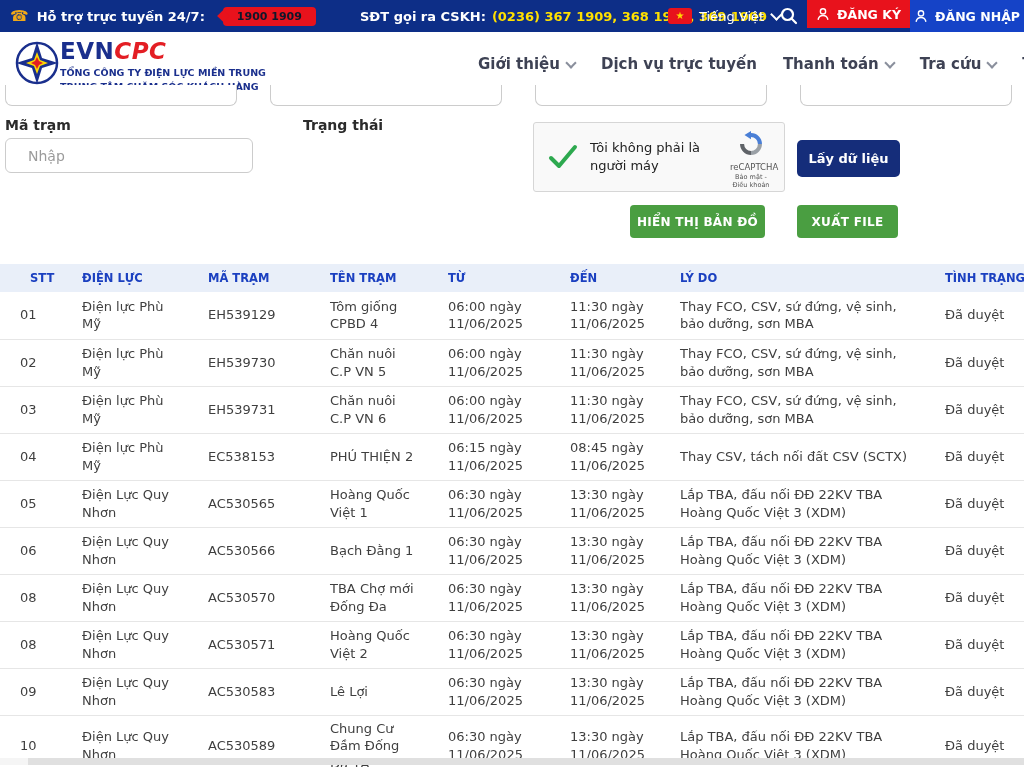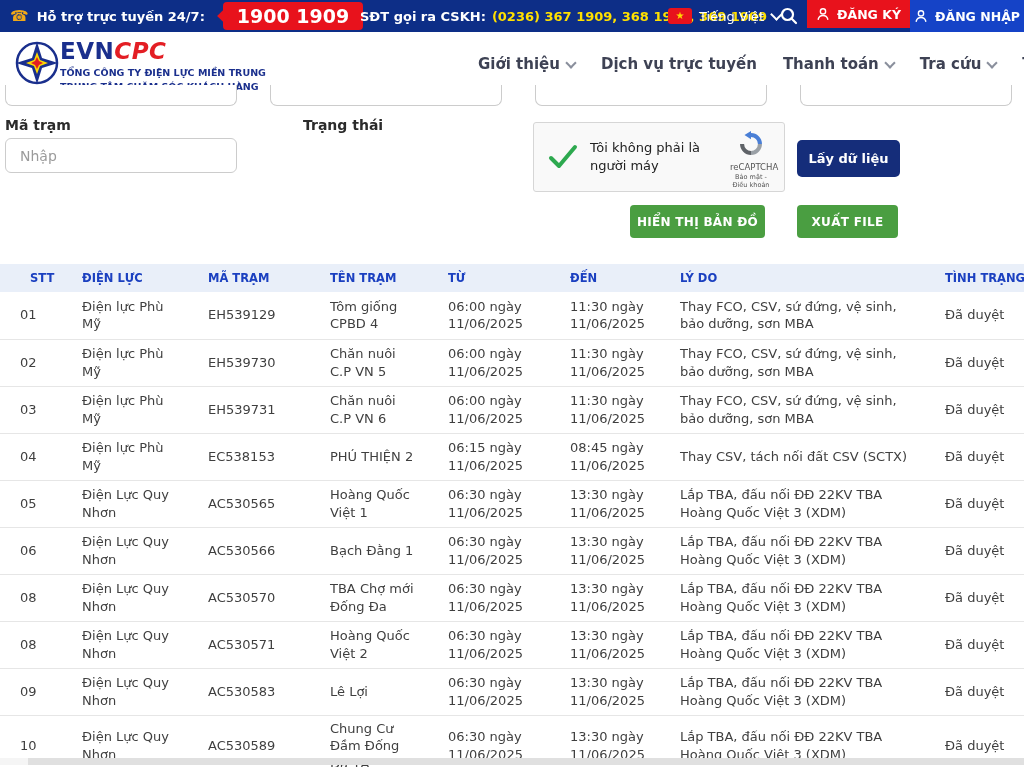--- a/index.html
+++ b/index.html
@@ -4,22 +4,22 @@
 <style>
   html,body{margin:0;padding:0;background:#fff;}
   .page{position:relative;width:1024px;height:767px;overflow:hidden;background:#fff;
         font-family:"DejaVu Sans","Liberation Sans",sans-serif;color:#3f3f3f;}
 
   
   .topbar{position:absolute;left:0;top:0;width:1024px;height:32px;background:#0d2e87;
           display:flex;align-items:center;color:#fff;font-size:13px;font-weight:bold;}
   .tb-left{display:flex;align-items:center;padding-left:10px;gap:8px;}
   .phone-glyph{color:#f0a818;font-size:15px;line-height:1;}
-  .hotline-badge{position:relative;background:#e8121c;color:#ffffff;border-radius:4px;
-                 padding:3px 14px;margin-left:10px;font-size:19px;text-align:right;}
+  .hotline-badge{position:relative;background:#e8121c;color:#0f172a;border-radius:4px;
+                 padding:3px 14px;margin-left:10px;font-size:11px;text-align:right;}
   .hotline-badge::before{content:'';position:absolute;left:-4px;top:50%;width:9px;height:9px;
                  background:#e8121c;transform:translateY(-50%) rotate(45deg);}
   .tb-cskh{position:absolute;left:360px;top:0;height:32px;display:flex;align-items:center;gap:6px;}
   .cskh-numbers{color:#ffe000;}
   .flag{position:absolute;left:668px;top:8px;width:24px;height:16px;background:#e8121c;
         border-radius:3px;display:flex;align-items:center;justify-content:center;
         color:#ffd800;font-size:10px;line-height:1;}
   .lang{position:absolute;left:699px;top:0;height:32px;display:flex;align-items:center;font-weight:normal;}
   .chev{width:7px;height:7px;border-right:2px solid currentColor;border-bottom:2px solid currentColor;
         display:inline-block;transform:rotate(45deg);margin-left:8px;margin-top:-3px;}
@@ -40,21 +40,21 @@
   .nav{position:absolute;left:478px;top:0;height:64px;display:flex;align-items:center;gap:26px;
        white-space:nowrap;}
   .nav-item{color:#3e4254;font-size:15px;font-weight:bold;display:flex;align-items:center;cursor:pointer;}
   .nav-item .chev{border-color:#8a8f9c;margin-left:7px;width:6px;height:6px;}
 
   
   .cut-input{position:absolute;height:20px;border:1px solid #ccc;border-top:none;
              border-radius:0 0 7px 7px;background:#fff;}
   .field-label{position:absolute;font-size:14px;font-weight:bold;color:#2b2b2b;}
   .text-input{position:absolute;border:1px solid #ccc;border-radius:6px;background:#fff;
-              font-size:14px;color:#444;padding:0 14px;display:flex;align-items:center;}
+              font-size:14px;color:#444;padding:0 22px;display:flex;align-items:center;}
   .placeholder{color:#9b9b9b;}
   .sel-chev{position:absolute;right:15px;top:13px;width:8px;height:8px;border-right:2px solid #999;
             border-bottom:2px solid #999;transform:rotate(45deg);}
   .captcha{position:absolute;left:533px;top:122px;width:250px;height:68px;background:#f9f9f9;
            border:1px solid #d6d6d6;border-radius:3px;display:flex;align-items:center;}
   .captcha-check{margin:0 12px 0 14px;flex:none;}
   .captcha-text{font-size:13px;color:#222;width:130px;line-height:1.35;}
   .captcha-logo{position:absolute;right:12px;top:8px;width:42px;text-align:center;}
   .captcha-brand{font-size:8.5px;color:#555;margin-top:1px;}
   .captcha-links{font-size:6.5px;color:#555;margin-top:1px;}

